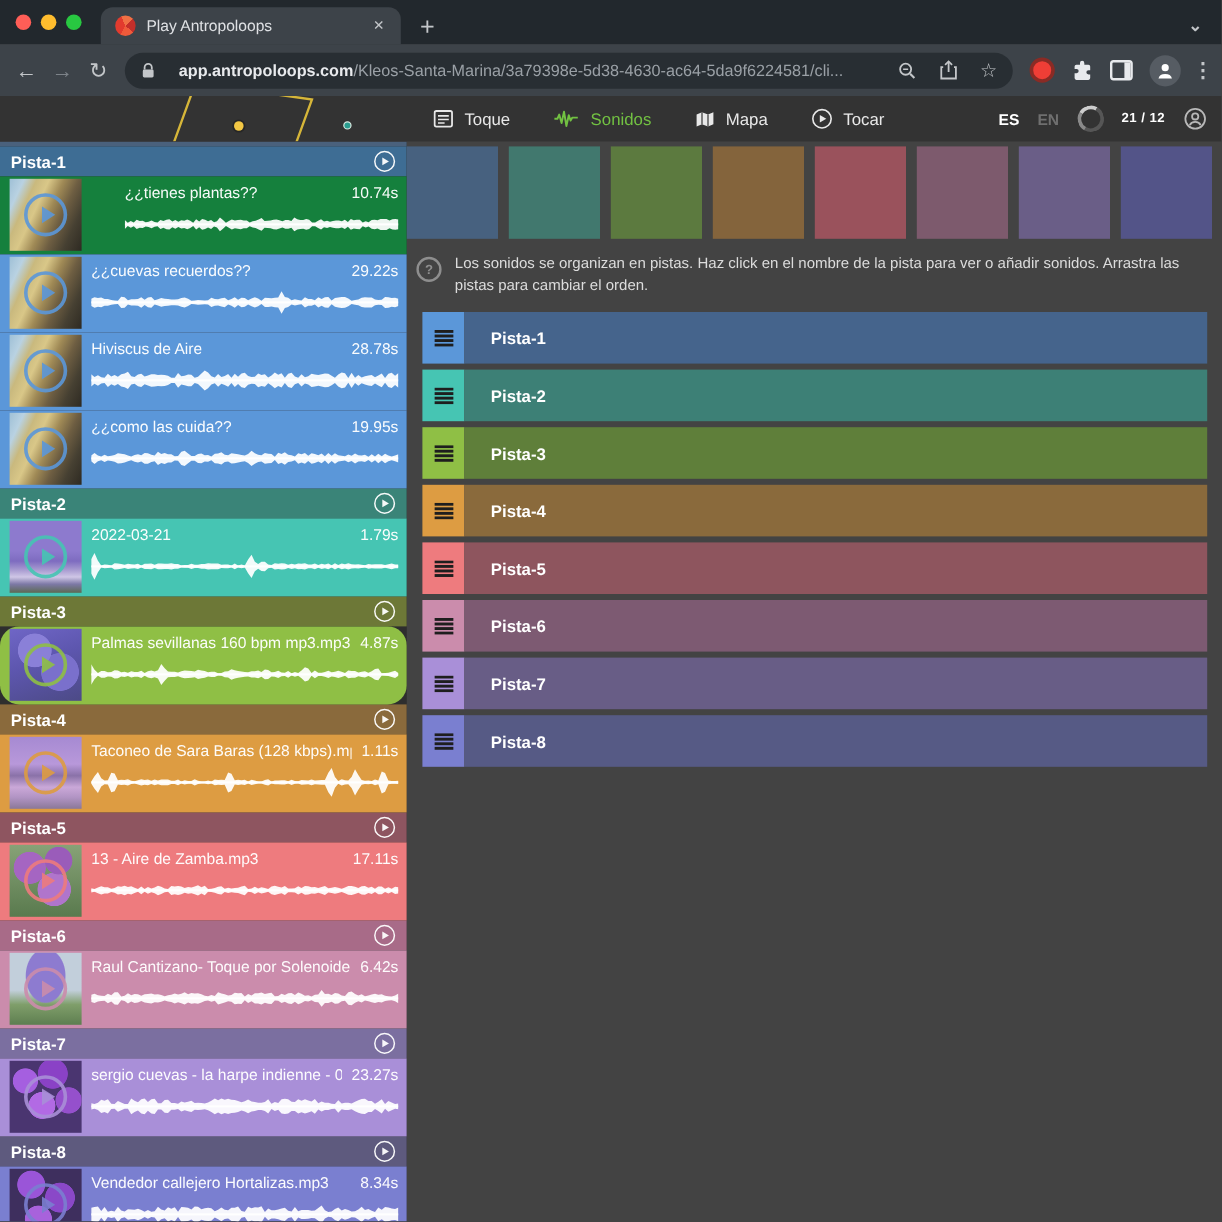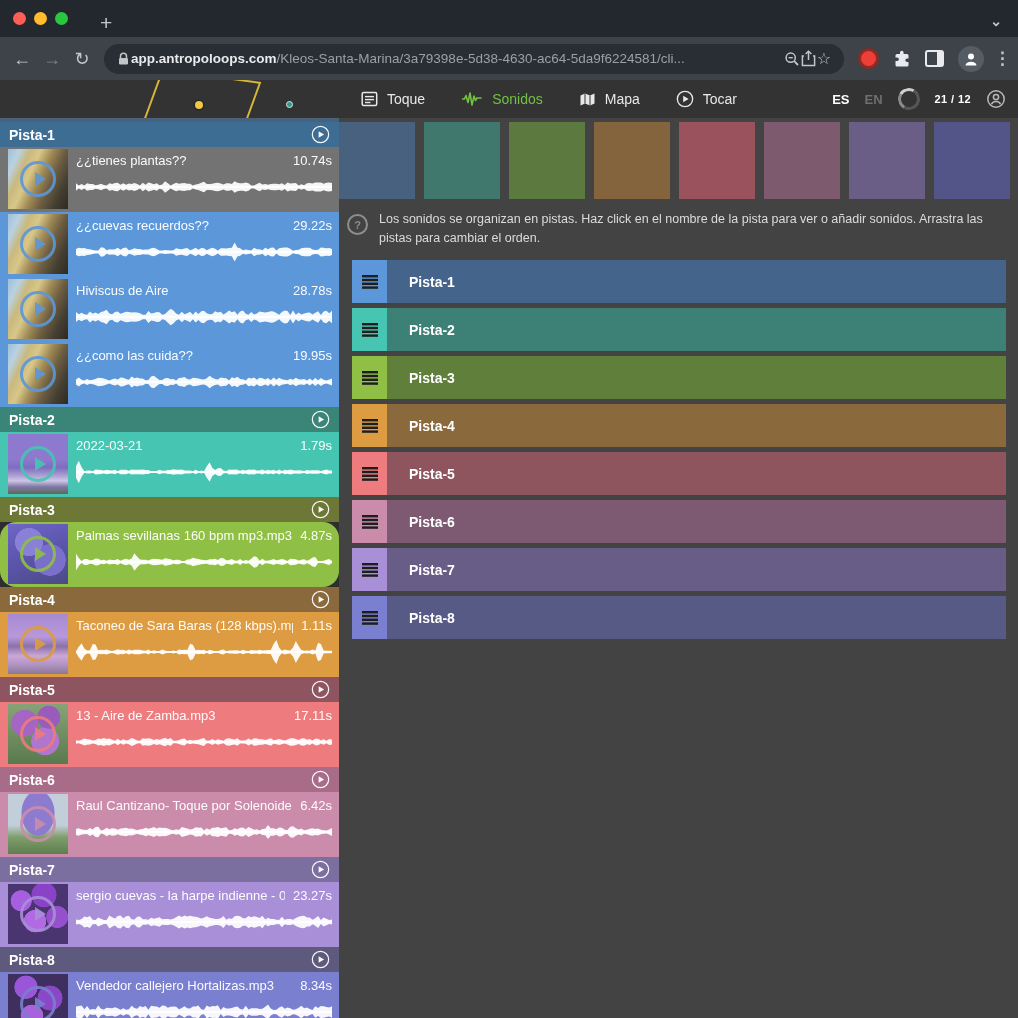--- a/index.html
+++ b/index.html
@@ -13,21 +13,21 @@
   .tab{height:31px;width:250px;background:#3d4349;border-radius:10px 10px 0 0;display:flex;align-items:center;padding:0 12px;gap:9px;box-sizing:border-box;}
   .favicon{width:17px;height:17px;border-radius:50%;flex:none;
     background:conic-gradient(from 210deg,#e23b2e 0 35%,#f07044 35% 55%,#c42f2a 55% 78%,#ef5a3a 78% 100%);}
   .tab-title{color:#dfe1e4;font-size:13px;flex:1;white-space:nowrap;overflow:hidden;}
   .tab-close{color:#c3c6c9;font-size:15px;line-height:1;padding:2px;}
   .newtab{color:#c3c6c9;font-size:21px;margin:0 0 4px 16px;line-height:1;}
   .tab-chevron{position:absolute;right:16px;bottom:8px;color:#c3c6c9;font-size:14px;font-weight:bold;}
   .toolbar{position:absolute;top:37px;left:0;right:0;height:43px;background:#3d4349;display:flex;align-items:center;padding:0 10px;gap:6px;box-sizing:border-box;}
   .navbtn{width:24px;text-align:center;color:#c3c6c9;font-size:18px;line-height:1;}
   .navbtn.fwd{color:#7d8389;}
-  .urlpill{flex:1;height:30px;background:#282e33;border-radius:15px;display:flex;align-items:center;padding:0 13px;gap:1px;margin:0 4px;min-width:0;}
+  .urlpill{flex:1;height:30px;background:#282e33;border-radius:15px;display:flex;align-items:center;padding:0 13px;gap:19px;margin:0 4px;min-width:0;}
   .url{font-size:13.5px;color:#9aa0a6;white-space:nowrap;overflow:hidden;flex:1;}
   .url .host{color:#e8eaed;font-weight:bold;}
   .pill-ic{flex:none;display:flex;align-items:center;}
   .star{color:#c3c6c9;font-size:16px;}
   .ext-record{width:15px;height:15px;border-radius:50%;background:#ef3e36;border:3px solid #8a2b25;flex:none;}
   .sidepanel{width:15px;height:13px;border:2px solid #e8eaed;border-radius:3px;position:relative;flex:none;}
   .sidepanel::after{content:"";position:absolute;top:0;right:0;bottom:0;width:5px;background:#e8eaed;}
   .avatar{width:26px;height:26px;border-radius:50%;background:#565c63;display:flex;align-items:center;justify-content:center;flex:none;}
   .kebab{color:#c3c6c9;font-size:17px;font-weight:bold;width:14px;text-align:center;}
   .chrome-ic{flex:none;display:flex;align-items:center;margin:0 4px;}
@@ -90,20 +90,25 @@
 </style>
 </head>
 <body>
 
 <div class="tabstrip">
   <div class="lights">
     <span class="light l-red"></span>
     <span class="light l-yellow"></span>
     <span class="light l-green"></span>
   </div>
+  <div class="tab">
+    <span class="favicon"></span>
+    <span class="tab-title">Play Antropoloops</span>
+    <span class="tab-close">×</span>
+  </div>
   <span class="newtab">+</span>
   <span class="tab-chevron">⌄</span>
 </div>
 
 <div class="toolbar">
   <span class="navbtn">←</span>
   <span class="navbtn fwd">→</span>
   <span class="navbtn">↻</span>
   <div class="urlpill">
     <span class="pill-ic">
@@ -206,21 +211,21 @@
   <aside class="sidebar">
     <div class="side-topstrip"></div>
   <section class="track">
     <header class="track-header" style="background: rgb(62, 109, 148);">
       <span class="track-name">Pista-1</span>
       <svg class="play-btn" viewBox="0 0 20 20">
             <circle cx="10" cy="10" r="8.6" fill="none" stroke="#fff" stroke-width="1.3"></circle>
             <path d="M8 6.6 13.8 10 8 13.4Z" fill="#fff"></path>
           </svg>
     </header>
-  <div class="clip" style="background: #737373;">
+  <div class="clip" style="background: #15803d; padding-left: 28px;">
     <div class="thumb th-street">
       <div class="play-overlay" style="border-color: rgb(91, 151, 217);">
               <span class="tri" style="border-left-color: rgb(91, 151, 217);"></span>
             </div>
     </div>
     <div class="clip-body">
       <div class="clip-top">
         <span class="clip-title">¿¿tienes plantas??</span>
         <span class="clip-duration">10.74s</span>
       </div>

